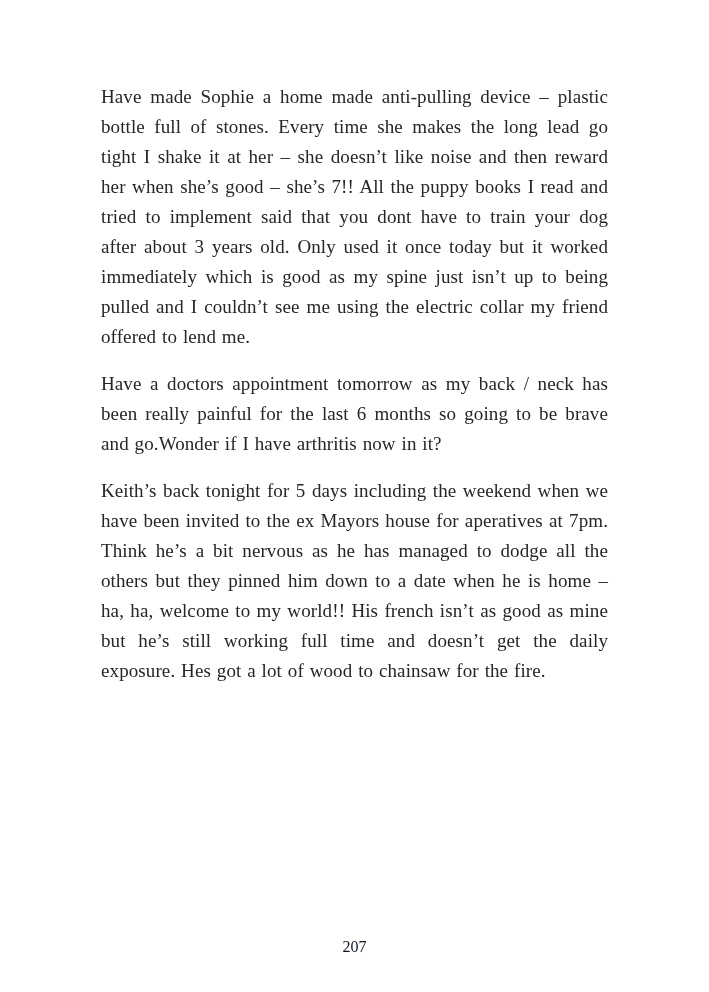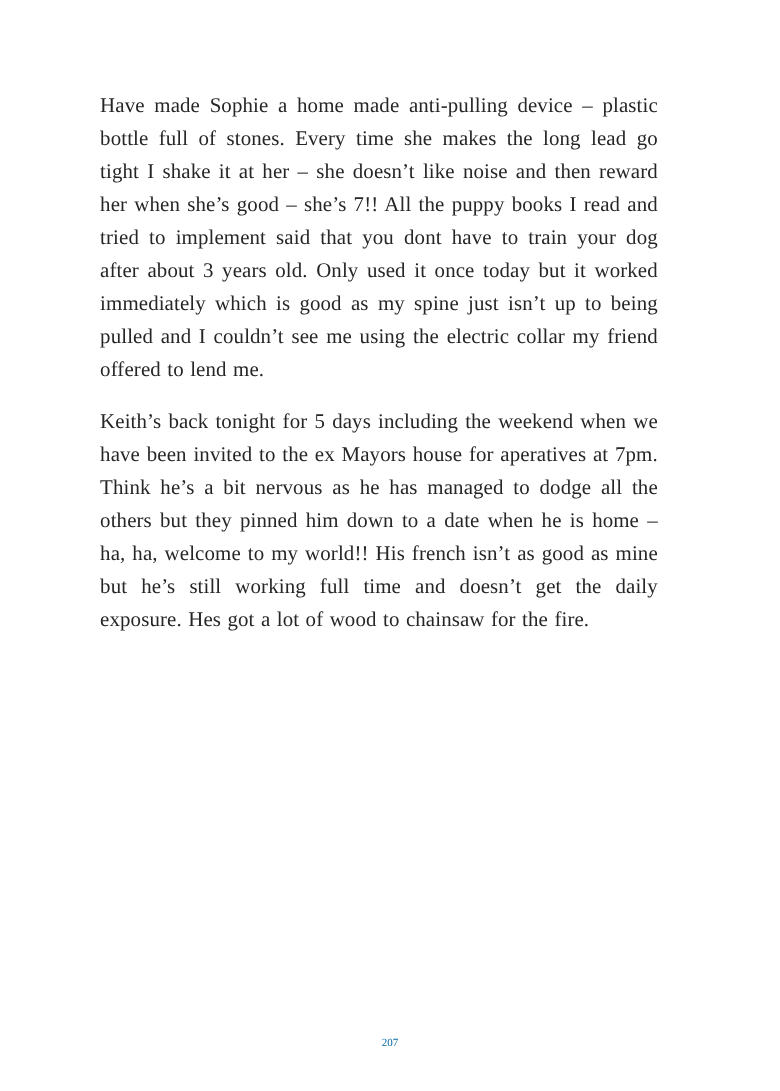--- a/index.html
+++ b/index.html
@@ -13,21 +13,21 @@
     height: 992px;
     background: #ffffff;
     font-family: "Liberation Serif", "DejaVu Serif", serif;
     color: #262626;
     overflow: hidden;
     box-sizing: border-box;
   }
   .text-block {
     position: absolute;
     top: 82px;
-    left: 91px;
+    left: 101px;
     width: 507px;
   }
   .text-block p {
     margin: 0 0 17px 0;
     font-size: 19px;
     line-height: 30px;
     text-align: justify;
     letter-spacing: 0.1px;
     word-spacing: 1px;
   }
@@ -35,29 +35,30 @@
     text-align-last: justify;
   }
   .page-footer {
     position: absolute;
     left: 0;
     right: 0;
     bottom: 36px;
     text-align: center;
   }
   .page-number {
-    font-size: 10px;
-    color: #0369a1;
+    font-size: 16px;
+    color: #0f172a;
     font-family: "Liberation Serif", "DejaVu Serif", serif;
   }
 </style>
 </head>
 <body>
 
 <div class="page">
   <div class="text-block">
     <p>Have made Sophie a home made anti-pulling device – plastic bottle full of stones. Every time she makes the long lead go tight I shake it at her – she doesn’t like noise and then reward her when she’s good – she’s 7!! All the puppy books I read and tried to implement said that you dont have to train your dog after about 3 years old. Only used it once today but it worked immediately which is good as my spine just isn’t up to being pulled and I couldn’t see me using the electric collar my friend offered to lend me.</p>
+    <p>Have a doctors appointment tomorrow as my back / neck has been really painful for the last 6 months so going to be brave and go.Wonder if I have arthritis now in it?</p>
     <p>Keith’s back tonight for 5 days including the weekend when we have been invited to the ex Mayors house for aperatives at 7pm. Think he’s a bit nervous as he has managed to dodge all the others but they pinned him down to a date when he is home – ha, ha,  welcome to my world!! His french isn’t as good as mine but he’s still working full time and doesn’t get the daily exposure. Hes got a lot of wood to chainsaw for the fire.</p>
   </div>
   <div class="page-footer">
     <span class="page-number">207</span>
   </div>
 </div>
 
 </body></html>

